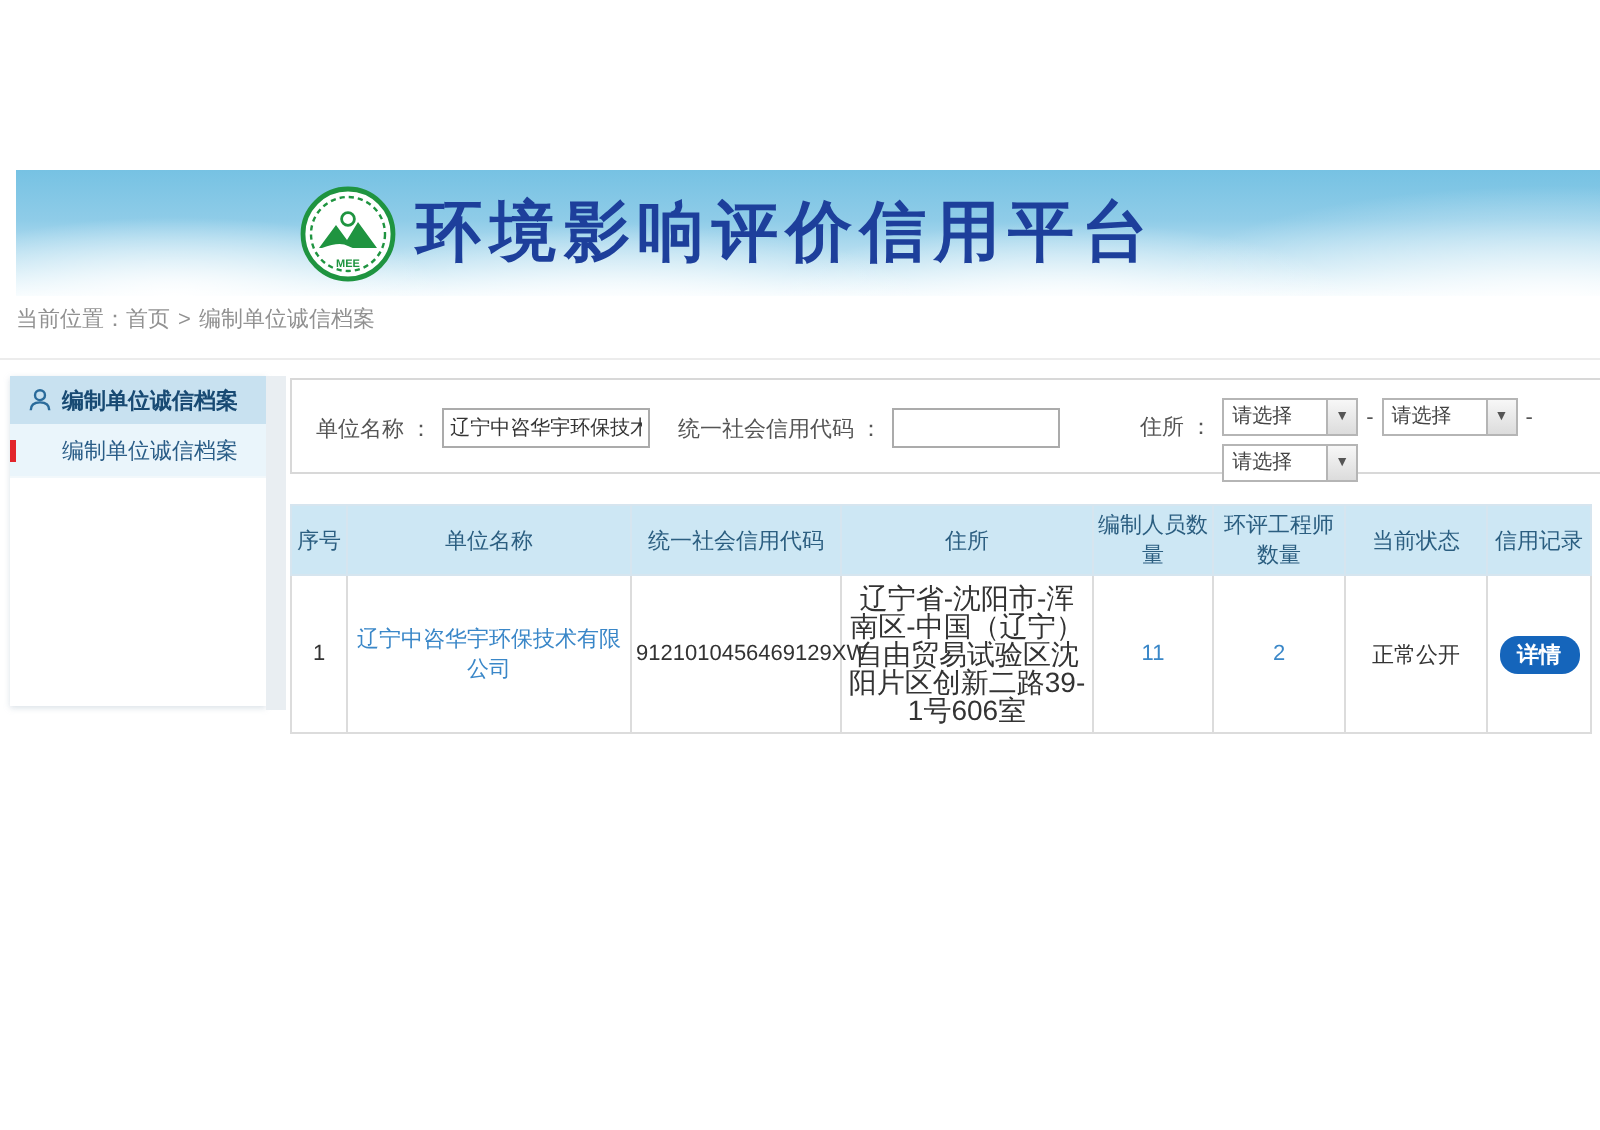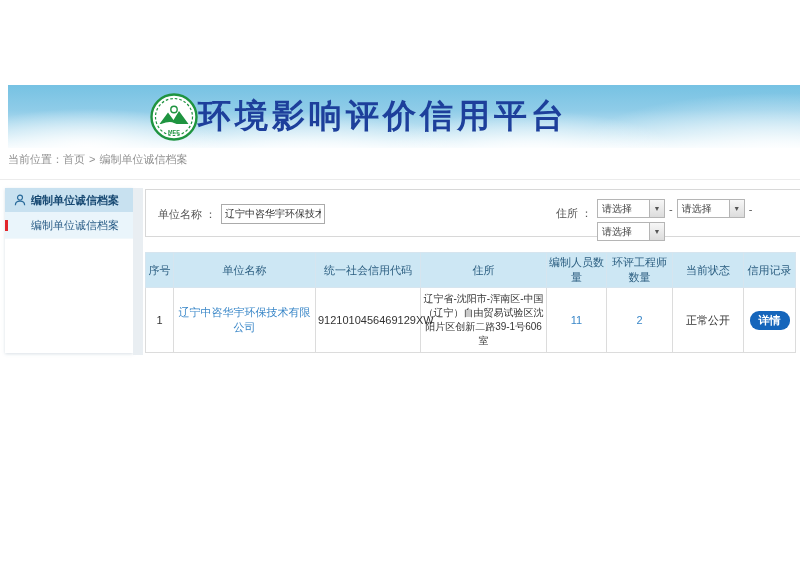--- a/index.html
+++ b/index.html
@@ -12,21 +12,21 @@
     background:
       radial-gradient(ellipse 190px 55px at 10% 100%, rgba(255,255,255,.95), rgba(255,255,255,0) 72%),
       radial-gradient(ellipse 230px 65px at 38% 115%, rgba(255,255,255,.9), rgba(255,255,255,0) 70%),
       radial-gradient(ellipse 210px 60px at 66% 108%, rgba(255,255,255,.88), rgba(255,255,255,0) 70%),
       radial-gradient(ellipse 280px 80px at 97% 104%, rgba(255,255,255,.85), rgba(255,255,255,0) 72%),
       linear-gradient(180deg, #76c2e3 0%, #8fcce8 40%, #c9e7f4 78%, #f4fbfe 100%);
     display:flex; align-items:center; padding-left:142px;
   }
   .logo { width:48px; height:48px; flex:0 0 48px; }
   .site-title {
-    font-size:33px; font-weight:bold; color:#1d3f9b;
+    margin-left:10px; font-size:33px; font-weight:bold; color:#1d3f9b;
     letter-spacing:4px; white-space:nowrap;
   }
 
   
   .breadcrumb { position:absolute; left:8px; top:152px; font-size:11px; color:#919191; }
   .breadcrumb a { color:#919191; text-decoration:none; }
   .breadcrumb .sep { margin:0 4px; }
   .divider { position:absolute; left:0; top:179px; width:800px; height:1px; background:#ececec; }
 
   
@@ -50,21 +50,21 @@
   
   .search-panel {
     position:absolute; left:145px; top:189px; width:756px; height:48px;
     background:#fff; border:1px solid #d8d8d8;
   }
   .field-label { font-size:11px; color:#555; }
   .unit-group { position:absolute; left:12px; top:14px; display:flex; align-items:center; }
   .unit-group input { margin-left:5px; width:104px; height:20px; border:1px solid #ababab; font-size:10px; color:#333; padding:0 3px; }
   .code-group { position:absolute; left:193px; top:14px; display:flex; align-items:center; }
   .code-group input { margin-left:5px; width:84px; height:20px; border:1px solid #ababab; font-size:10px; color:#333; padding:0 3px; }
-  .addr-group { position:absolute; left:410px; top:8px; display:flex; }
+  .addr-group { position:absolute; left:424px; top:8px; display:flex; }
   .addr-group .field-label { margin-top:8px; }
   .selects { margin-left:5px; }
   .select-row { display:flex; align-items:center; height:21px; margin-bottom:2px; }
   .ui-select {
     display:flex; width:68px; height:19px; border:1px solid #b5b5b5; background:#fff; cursor:pointer;
   }
   .ui-select .val { flex:1; font-size:10px; color:#444; line-height:17px; padding-left:4px; overflow:hidden; }
   .ui-select .arrow {
     width:15px; border-left:1px solid #b5b5b5; background:linear-gradient(#f7f7f7,#dcdcdc);
     font-size:7px; color:#555; display:flex; align-items:center; justify-content:center;
@@ -84,21 +84,21 @@
   .result-table th {
     background:#cde7f4; color:#2b5e80; font-size:11px; font-weight:normal;
     height:21px; border:1px solid #d6e5ef; padding:2px;
   }
   .result-table td {
     border:1px solid #dcdcdc; font-size:11px; color:#333; text-align:center;
     padding:4px 2px; height:44px; vertical-align:middle; background:#fff;
   }
   .col-idx{width:28px} .col-name{width:142px} .col-code{width:105px} .col-addr{width:126px}
   .col-staff{width:60px} .col-eng{width:66px} .col-status{width:71px} .col-credit{width:52px}
-  td.addr-cell { font-size:10px; line-height:14px; }
+  td.addr-cell { font-size:14px; line-height:14px; }
   .tbl-link { color:#3a87c8; text-decoration:none; cursor:pointer; }
   .detail-btn {
     display:inline-block; padding:2px 9px; background:#1565bb; color:#fff;
     font-size:11px; border-radius:9px; text-decoration:none; cursor:pointer;font-weight:bold;
   }
 </style>
 </head>
 <body>
 
 <div class="page">
@@ -134,20 +134,24 @@
       <span class="marker"></span>
       <span>编制单位诚信档案</span>
     </div>
   </aside>
   <div class="sidebar-strip"></div>
 
   <section class="search-panel">
     <div class="unit-group">
       <span class="field-label">单位名称 ：</span>
       <input type="text" value="辽宁中咨华宇环保技术有限公" style="">
+    </div>
+    <div class="code-group">
+      <span class="field-label">统一社会信用代码 ：</span>
+      <input type="text" value="" style="">
     </div>
     <div class="addr-group">
       <span class="field-label">住所 ：</span>
       <div class="selects">
         <div class="select-row">
           <div class="ui-select">
             <span class="val">请选择</span>
             <span class="arrow">▼</span>
           </div>
           <span class="dash">-</span>

